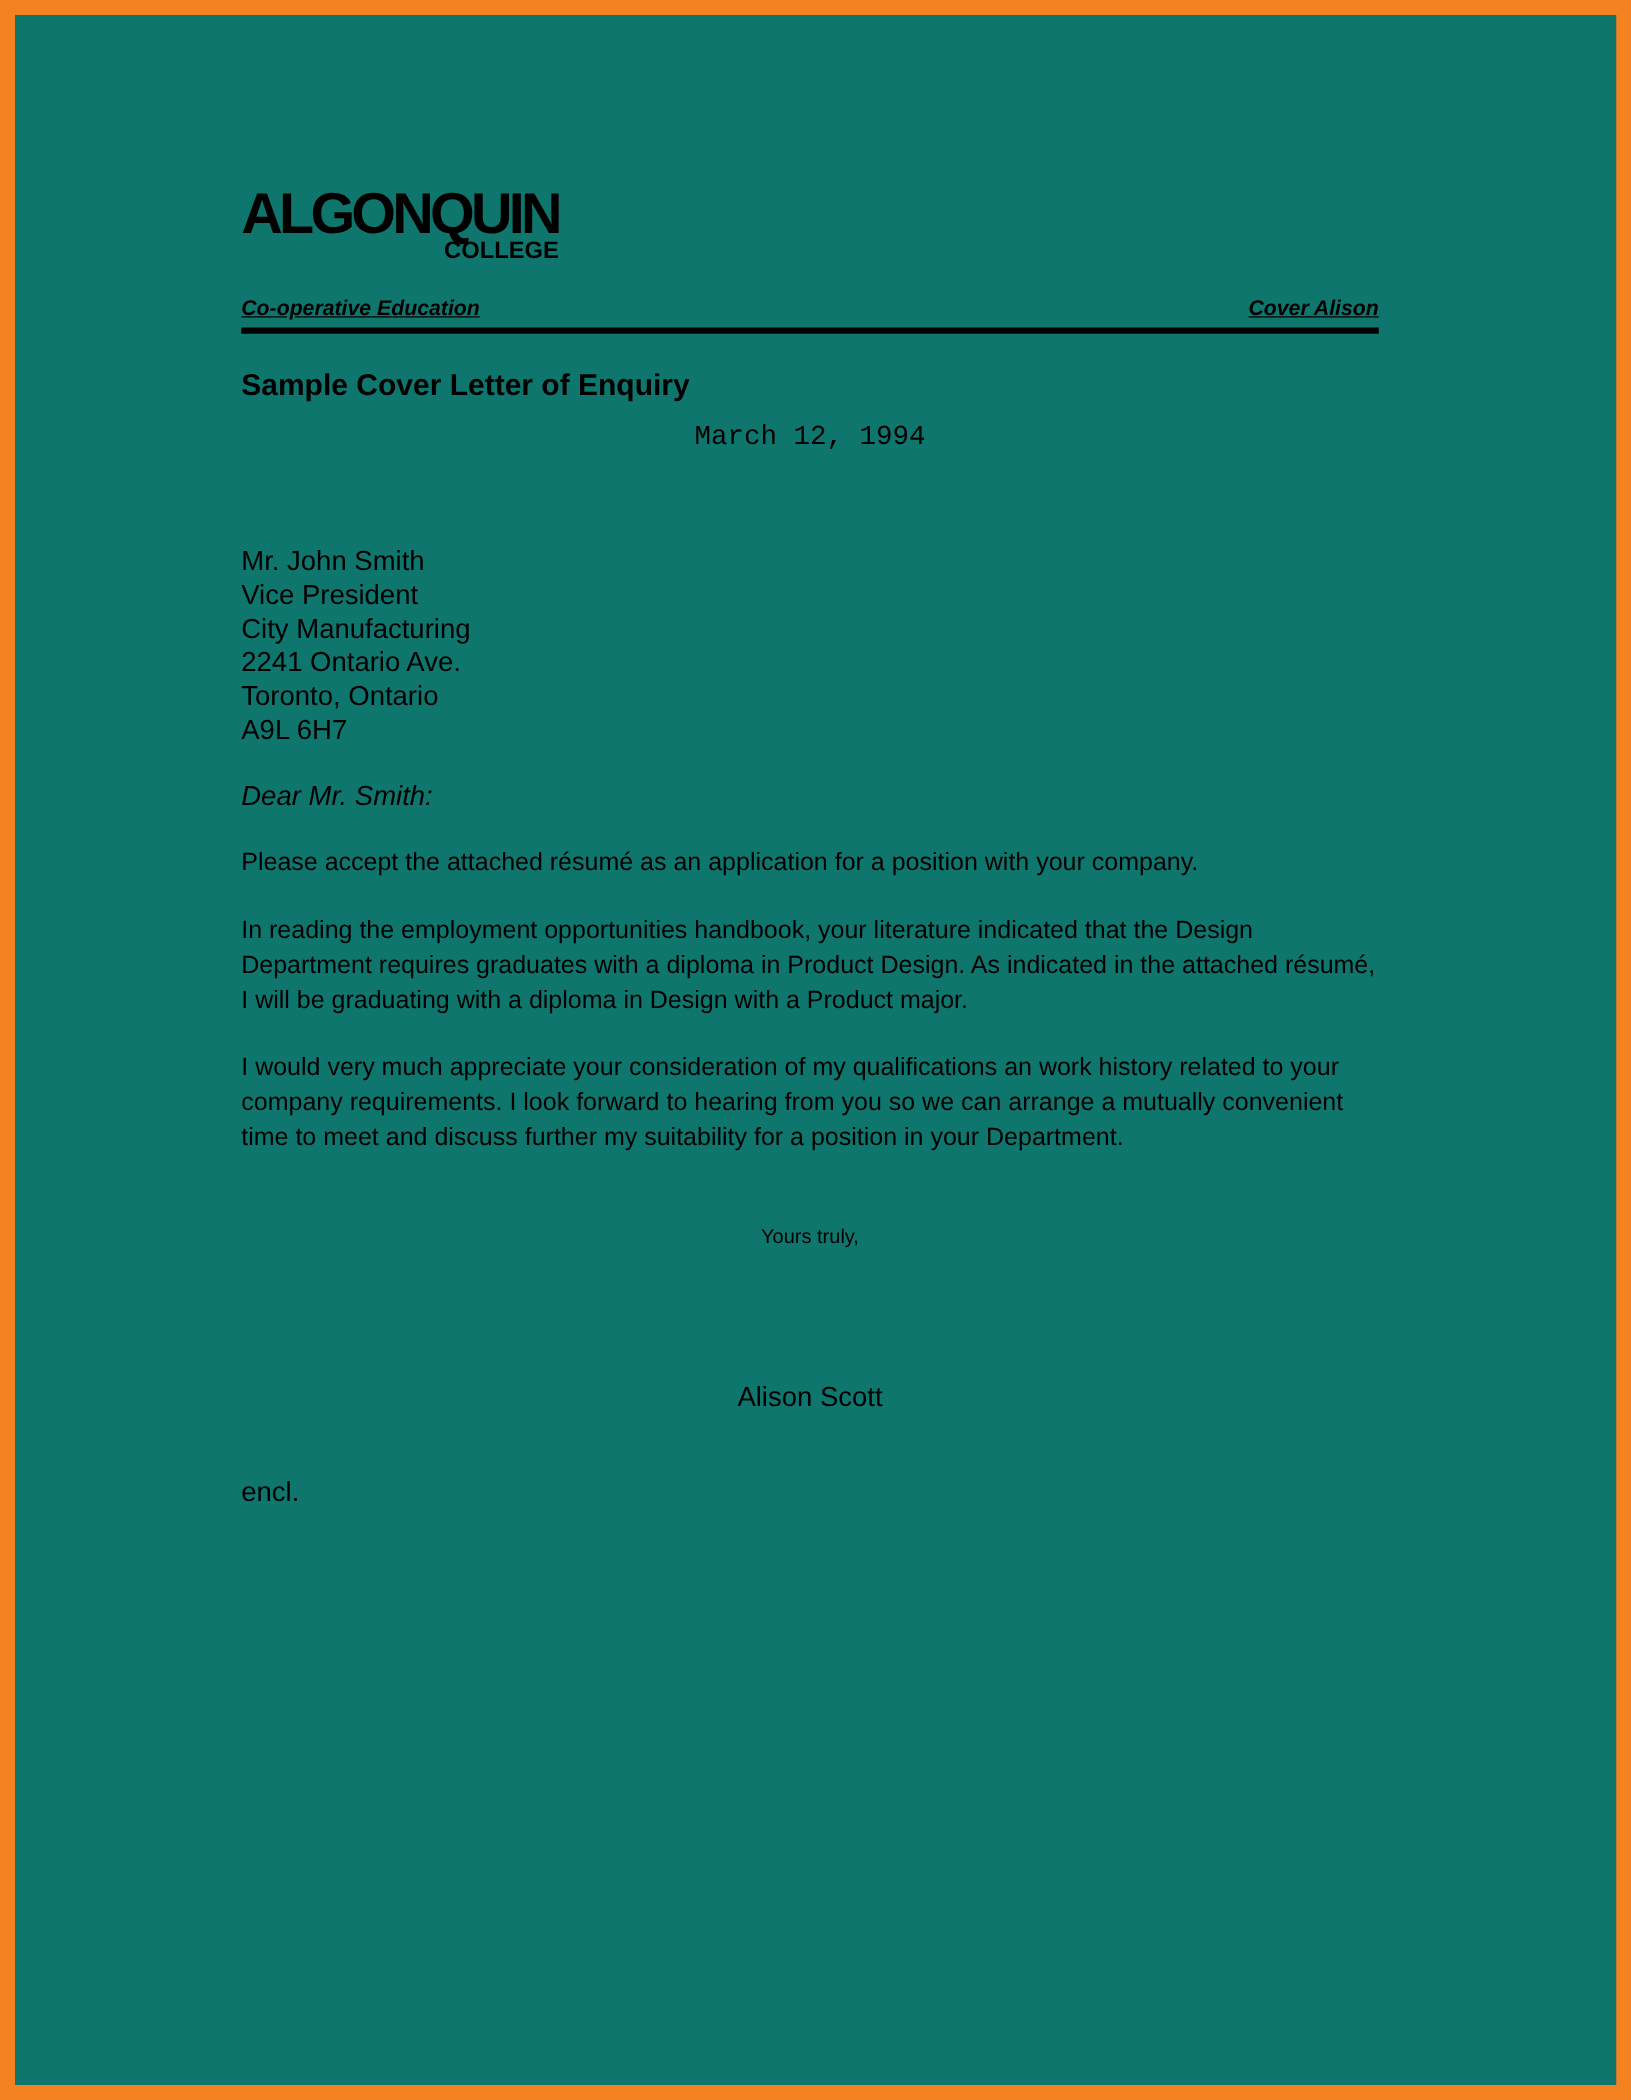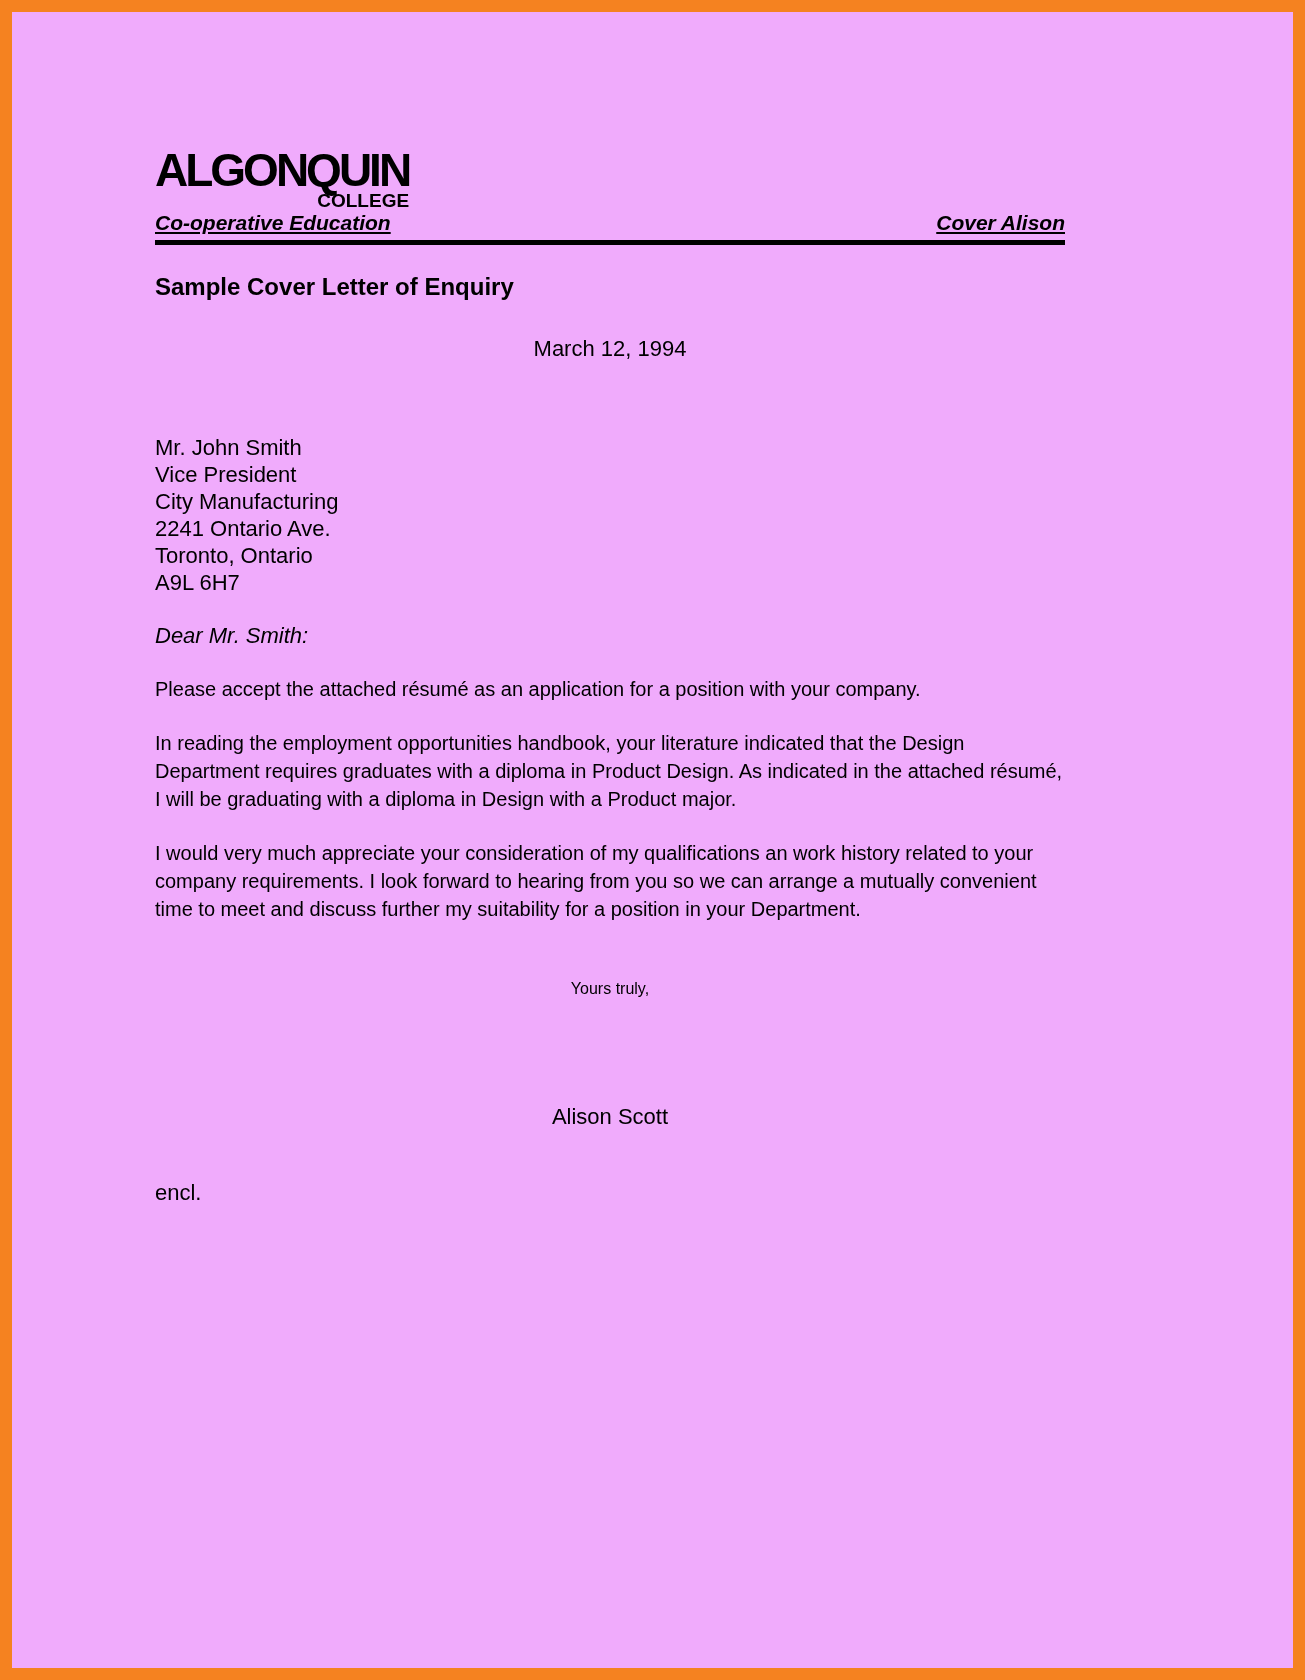--- a/index.html
+++ b/index.html
@@ -11,22 +11,23 @@
     background: #F58220; 
     font-family: "Liberation Sans", sans-serif;
     color: #000;
   }
   .page {
     position: absolute;
     left: 12px;
     top: 12px;
     width: 1281px;
     height: 1656px;
-    background: #f0abfc;
+    background: #0f766e;
     overflow: hidden;
+    padding-left: 38px;
   }
   .content {
     margin-left: 143px;
     width: 910px;
   }
 
   
   .logo {
     display: inline-block;
     margin-top: 135px;
@@ -45,46 +46,48 @@
     font-weight: bold;
     letter-spacing: 0px;
     margin-top: -2px;
   }
 
   
   .header-row {
     display: flex;
     justify-content: space-between;
     align-items: flex-end;
+    margin-top: 26px;
     padding-bottom: 5px;
     border-bottom: 5px solid #000;
-    font-size: 21px;
+    font-size: 17px;
     font-weight: bold;
     font-style: italic;
     gap: 36px;
   }
   .header-row span { text-decoration: underline; }
 
   .doc-title {
     margin-top: 28px;
     font-size: 24px;
     font-weight: bold;
   }
 
   .centered { text-align: center; }
 
   .sender-block {
     margin-top: 28px;
     font-size: 22px;
     line-height: 26px;
   }
   .date-line {
-    margin-top: 35px;
+    margin-top: 14px;
     font-size: 22px;
     line-height: 26px;
+    font-family: Liberation Mono, monospace;
   }
 
   .recipient-block {
     margin-top: 72px;
     font-size: 22px;
     line-height: 27px;
   }
 
   .salutation {
     margin-top: 26px;

